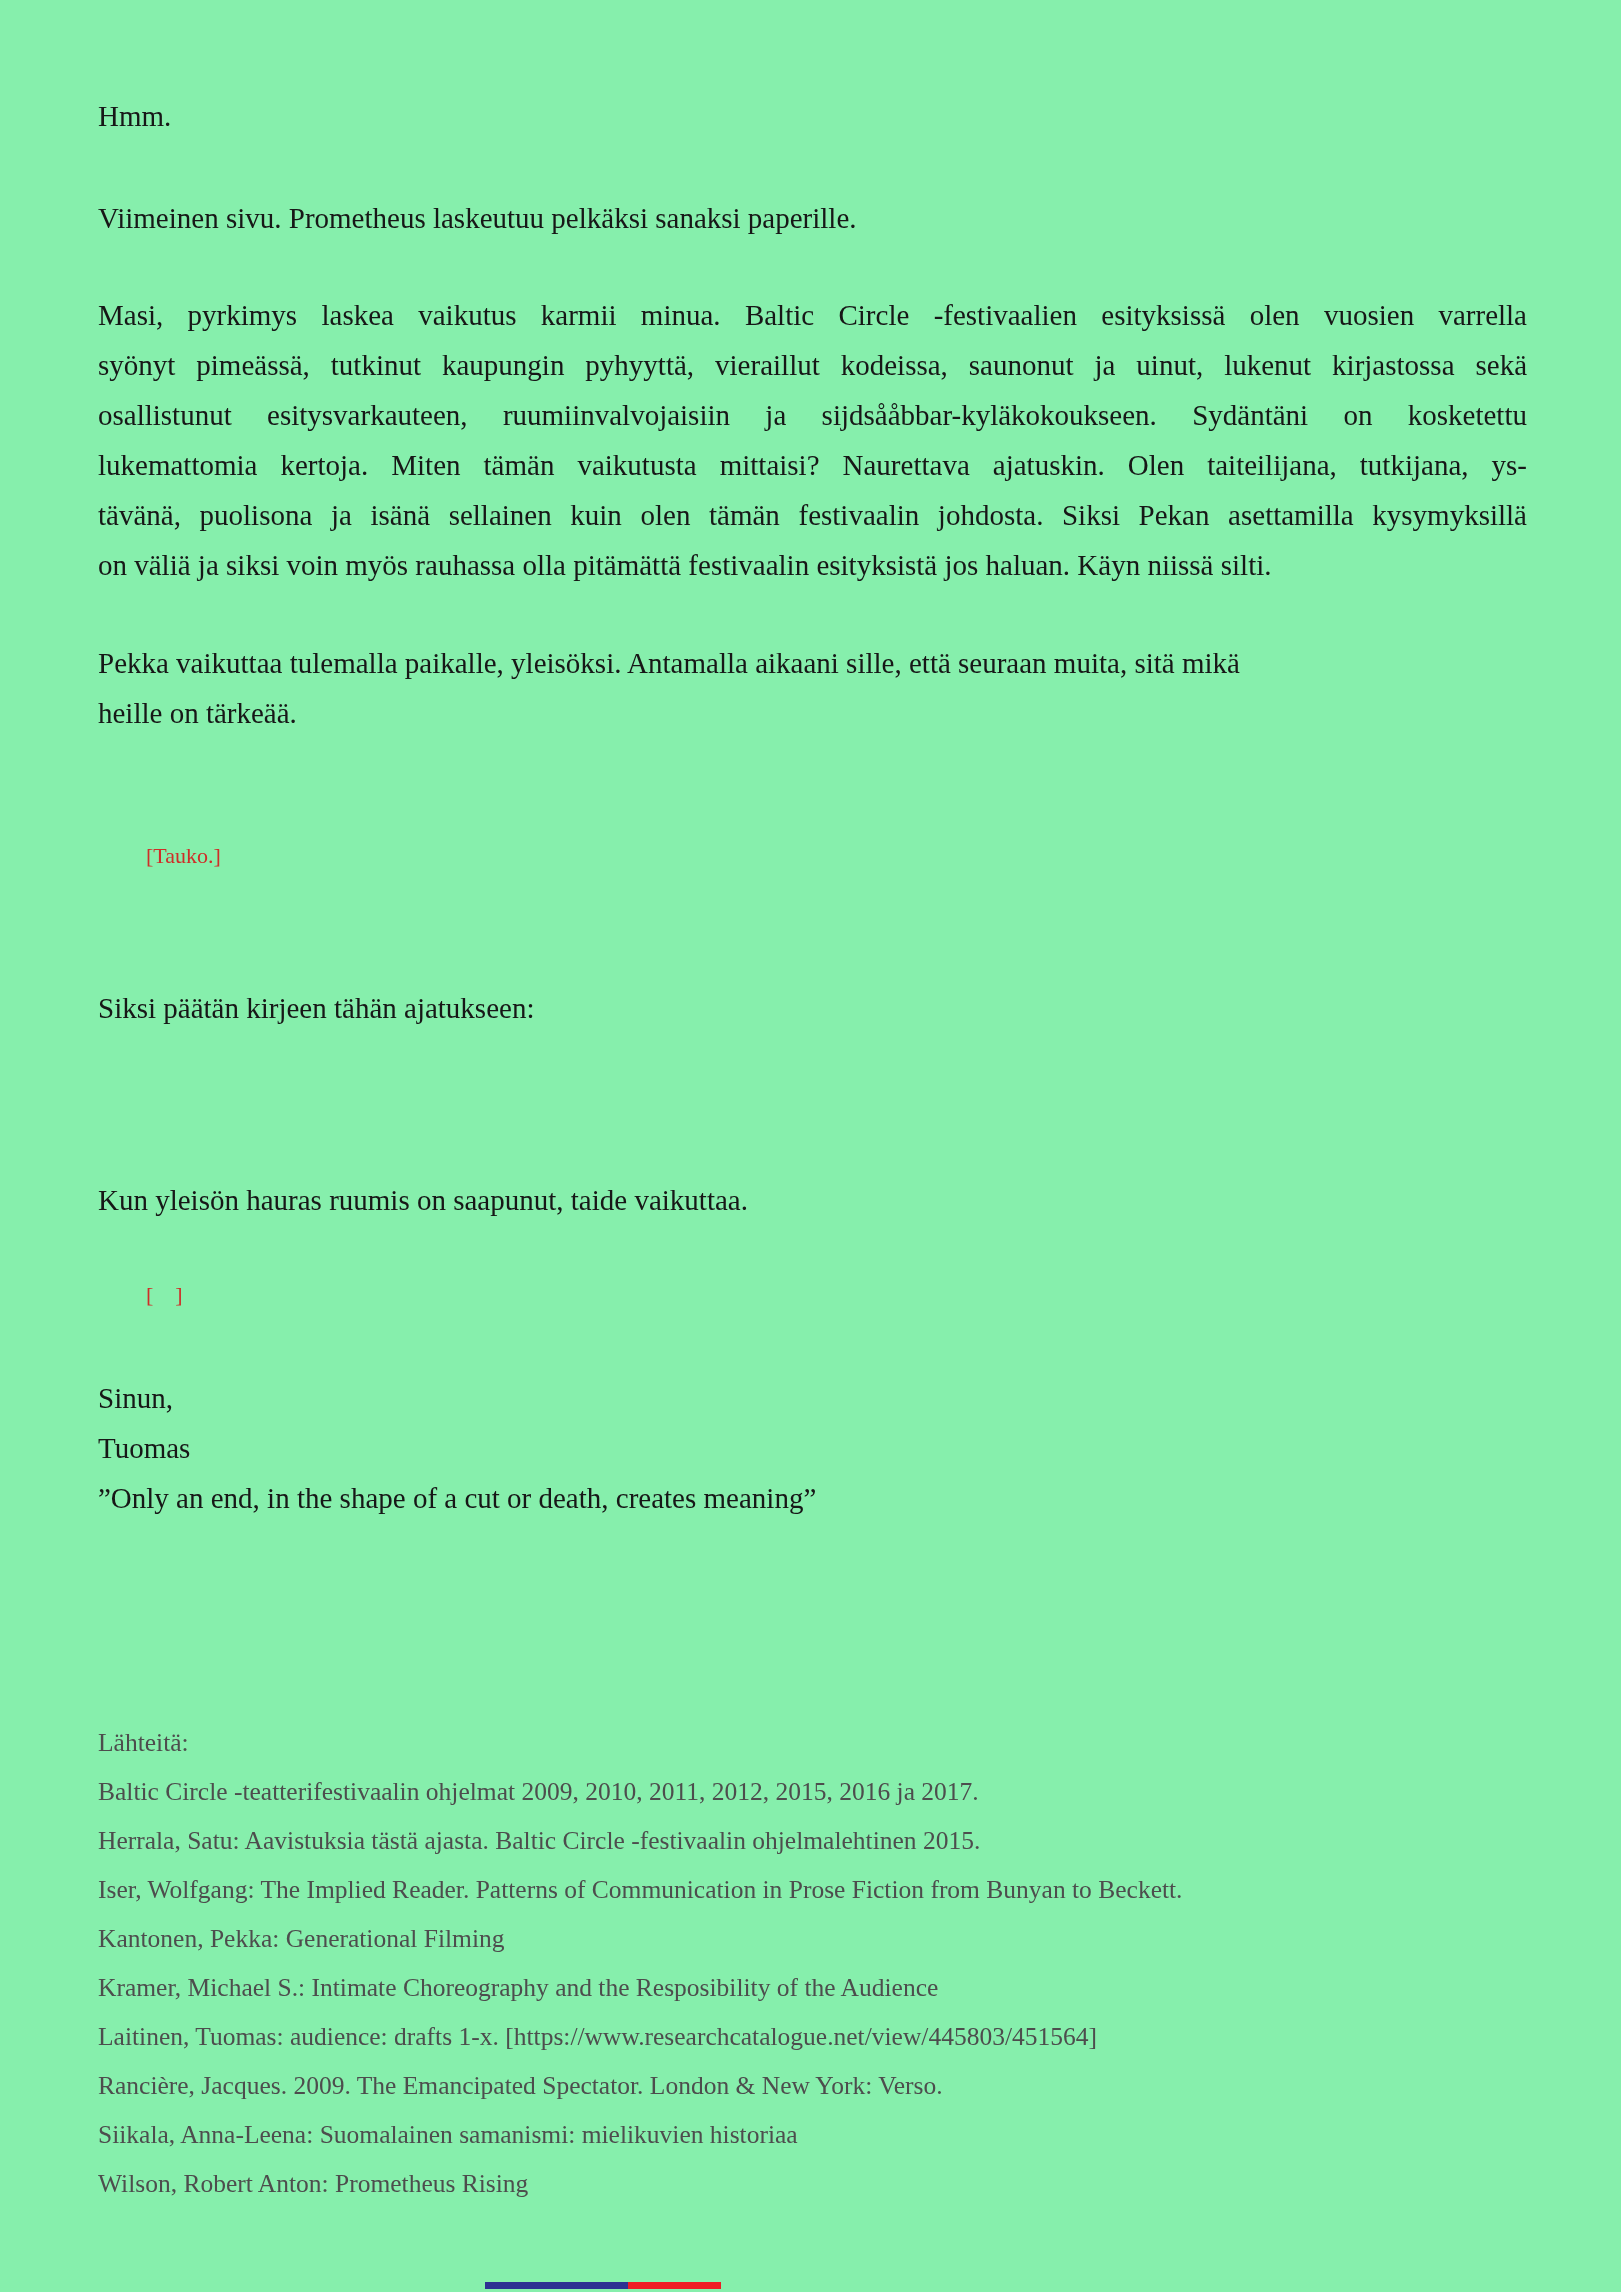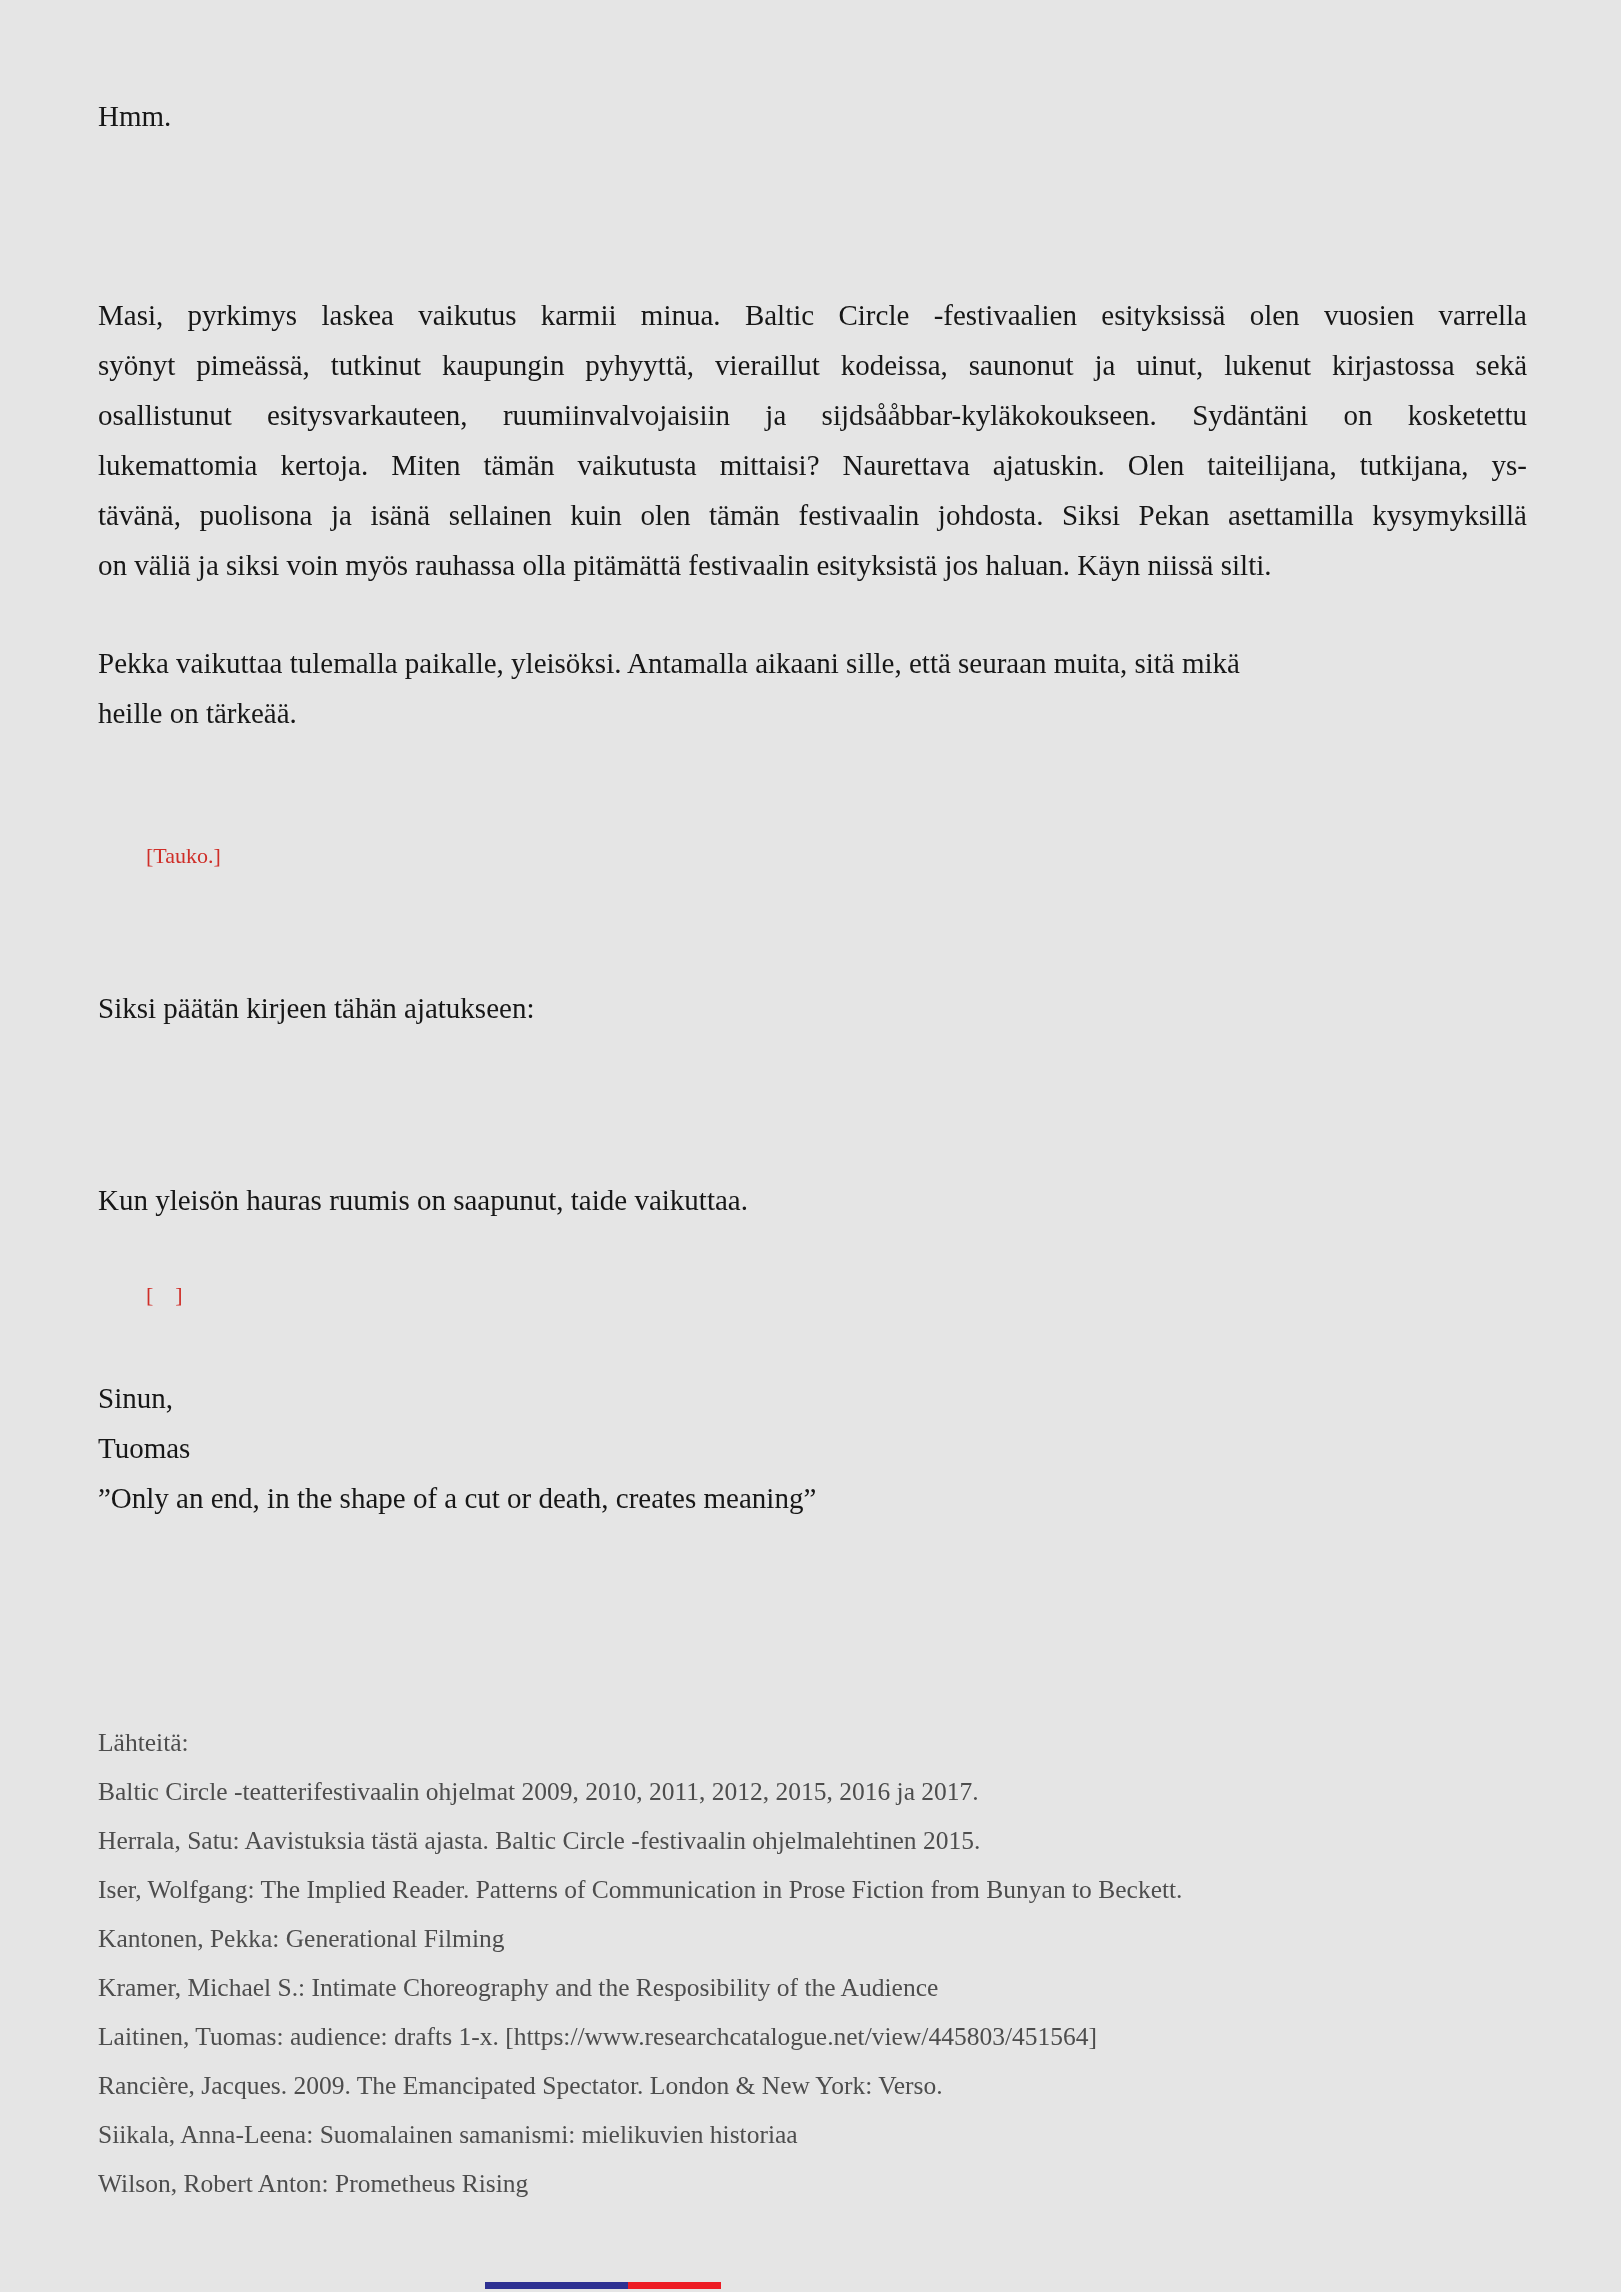--- a/index.html
+++ b/index.html
@@ -4,21 +4,21 @@
 <style>
   html, body {
     margin: 0;
     padding: 0;
     background: #ffffff;
   }
   .page {
     position: relative;
     width: 1621px;
     height: 2293px;
-    background: #e5e5e5;
+    background: #86efac;
     font-family: "Liberation Serif", "DejaVu Serif", serif;
     color: #171717;
     overflow: hidden;
   }
   .tblock {
     position: absolute;
     left: 98px;
     width: 1429px;
     font-size: 29px;
     line-height: 50px;
@@ -60,20 +60,21 @@
   .footer-bar .seg1 { width: 143px; height: 6.9px; }
   .footer-bar .seg2 { width: 93px;  height: 6.9px; }
 </style>
 </head>
 <body>
 
 <div class="page">
 
   <div class="tblock" style="top: 91px;">Hmm.</div>
 
+  <div class="tblock" style="top: 193px;">Viimeinen sivu. Prometheus laskeutuu pelkäksi sanaksi paperille.</div>
 
   <div class="tblock" style="top: 290px;">
     <div class="jline">Masi, pyrkimys laskea vaikutus karmii minua. Baltic Circle -festivaalien esityksissä olen vuosien varrella</div>
     <div class="jline">syönyt pimeässä, tutkinut kaupungin pyhyyttä, vieraillut kodeissa, saunonut ja uinut, lukenut kirjastossa sekä</div>
     <div class="jline">osallistunut esitysvarkauteen, ruumiinvalvojaisiin ja sijdsååbbar-kyläkokoukseen. Sydäntäni on kosketettu</div>
     <div class="jline">lukemattomia kertoja. Miten tämän vaikutusta mittaisi? Naurettava ajatuskin. Olen taiteilijana, tutkijana, ys-</div>
     <div class="jline">tävänä, puolisona ja isänä sellainen kuin olen tämän festivaalin johdosta. Siksi Pekan asettamilla kysymyksillä</div>
     <div>on väliä ja siksi voin myös rauhassa olla pitämättä festivaalin esityksistä jos haluan. Käyn niissä silti.</div>
   </div>
 

